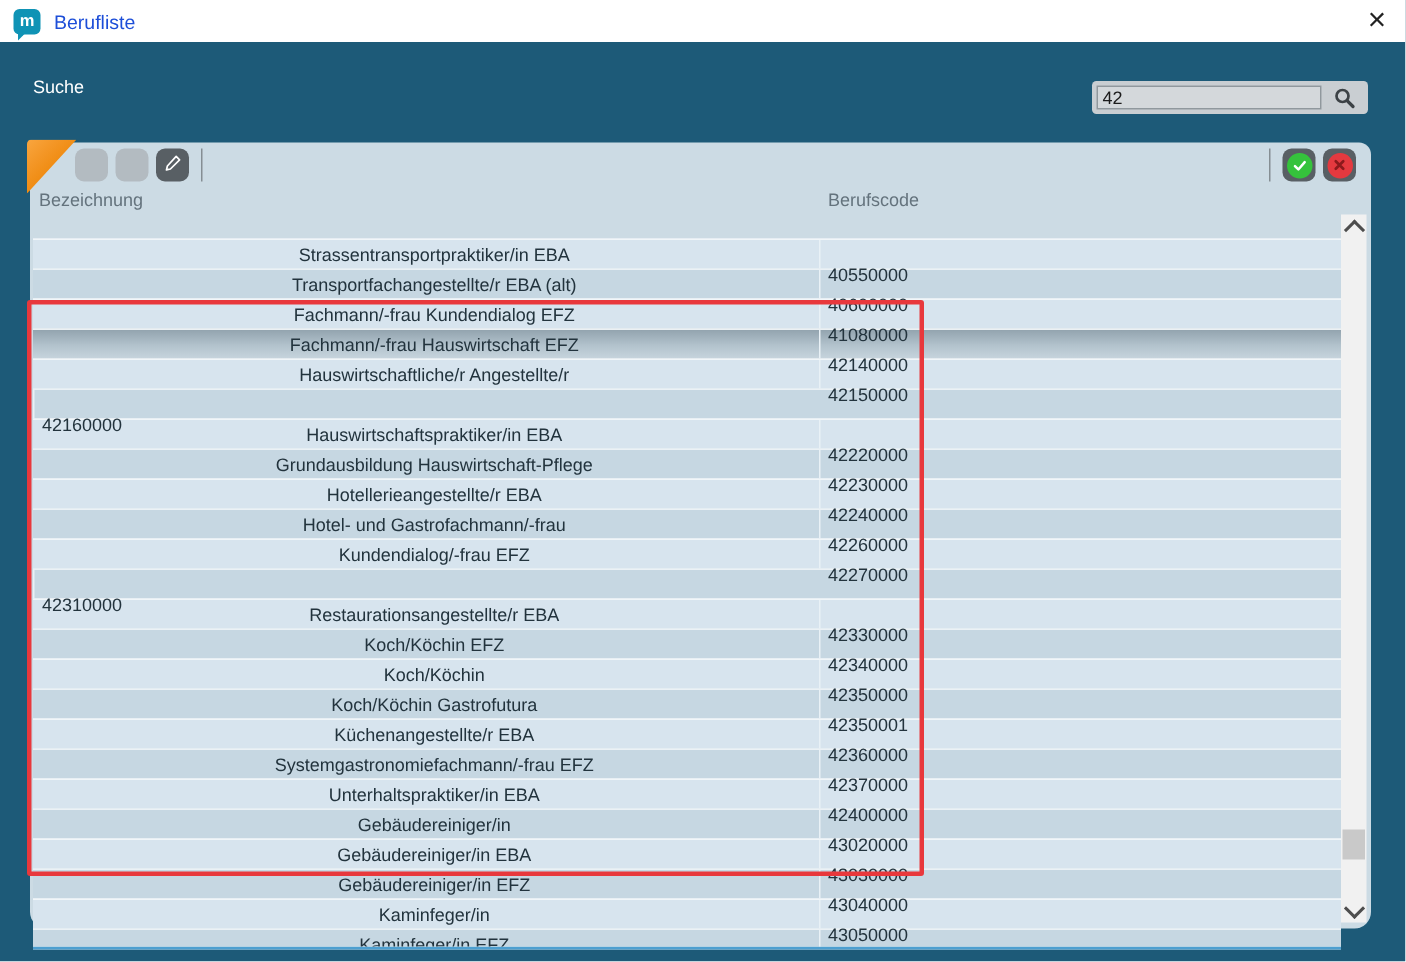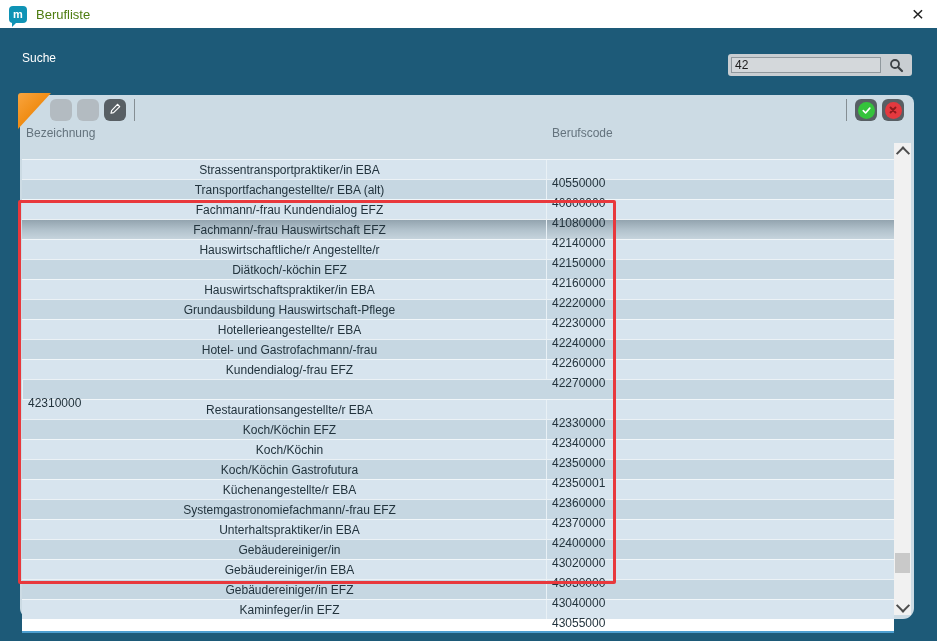--- a/index.html
+++ b/index.html
@@ -6,21 +6,21 @@
   .window{position:relative;width:937px;height:641px;background:#1d5a78;overflow:hidden;
           font-family:"Liberation Sans",sans-serif;}
 
   
   .titlebar{position:absolute;top:0;left:0;right:0;height:28px;background:#ffffff;
             display:flex;align-items:center;padding:0 6px;}
   .logo{position:relative;width:18px;height:17px;margin-left:3px;background:#0f93b5;border-radius:4px;
         color:#fff;font-weight:bold;font-size:11px;display:flex;align-items:center;justify-content:center;}
   .logo::after{content:"";position:absolute;left:3px;bottom:-4px;
         border:3px solid transparent;border-top-color:#0f93b5;border-left-color:#0f93b5;}
-  .title{margin-left:9px;font-size:13px;color:#4d7c0f;}
+  .title{margin-left:9px;font-size:13px;color:#1d4ed8;}
   .close{margin-left:auto;width:26px;text-align:center;font-size:21px;line-height:26px;color:#222;cursor:default;}
 
   
   .suche{position:absolute;left:22px;top:51px;color:#fff;font-weight:normal;font-size:12px;}
   .search{position:absolute;right:25px;top:54px;width:184px;height:22px;background:#c9ced2;border-radius:3px;}
   .search input{position:absolute;left:3px;top:3px;right:31px;height:14px;background:#d4d8db;
         border:1px solid #90989d;font:12px "Liberation Sans",sans-serif;color:#1c1c1c;padding:0 3px;}
   .mag{position:absolute;right:5px;top:3px;width:21px;height:16px;display:flex;align-items:center;justify-content:center;}
 
   
@@ -151,21 +151,20 @@
           <div class="cell name">Fachmann/-frau Hauswirtschaft EFZ</div>
           <div class="vline"></div>
           <div class="cell code">42140000</div>
         </div>
         <div class="row">
           <div class="cell name">Hauswirtschaftliche/r Angestellte/r</div>
           <div class="vline"></div>
           <div class="cell code">42150000</div>
         </div>
         <div class="row">
-          <div class="cell name">Diätkoch/-köchin EFZ</div>
           <div class="vline"></div>
           <div class="cell code">42160000</div>
         </div>
         <div class="row">
           <div class="cell name">Hauswirtschaftspraktiker/in EBA</div>
           <div class="vline"></div>
           <div class="cell code">42220000</div>
         </div>
         <div class="row">
           <div class="cell name">Grundausbildung Hauswirtschaft-Pflege</div>
@@ -233,20 +232,25 @@
         </div>
         <div class="row">
           <div class="cell name">Gebäudereiniger/in EBA</div>
           <div class="vline"></div>
           <div class="cell code">43030000</div>
         </div>
         <div class="row">
           <div class="cell name">Gebäudereiniger/in EFZ</div>
           <div class="vline"></div>
           <div class="cell code">43040000</div>
+        </div>
+        <div class="row">
+          <div class="cell name">Kaminfeger/in</div>
+          <div class="vline"></div>
+          <div class="cell code">43050000</div>
         </div>
         <div class="row">
           <div class="cell name">Kaminfeger/in EFZ</div>
           <div class="vline"></div>
           <div class="cell code">43055000</div>
         </div>
       </div>
 
     <div class="scrollbar">
       <div class="sb-btn sb-up">

